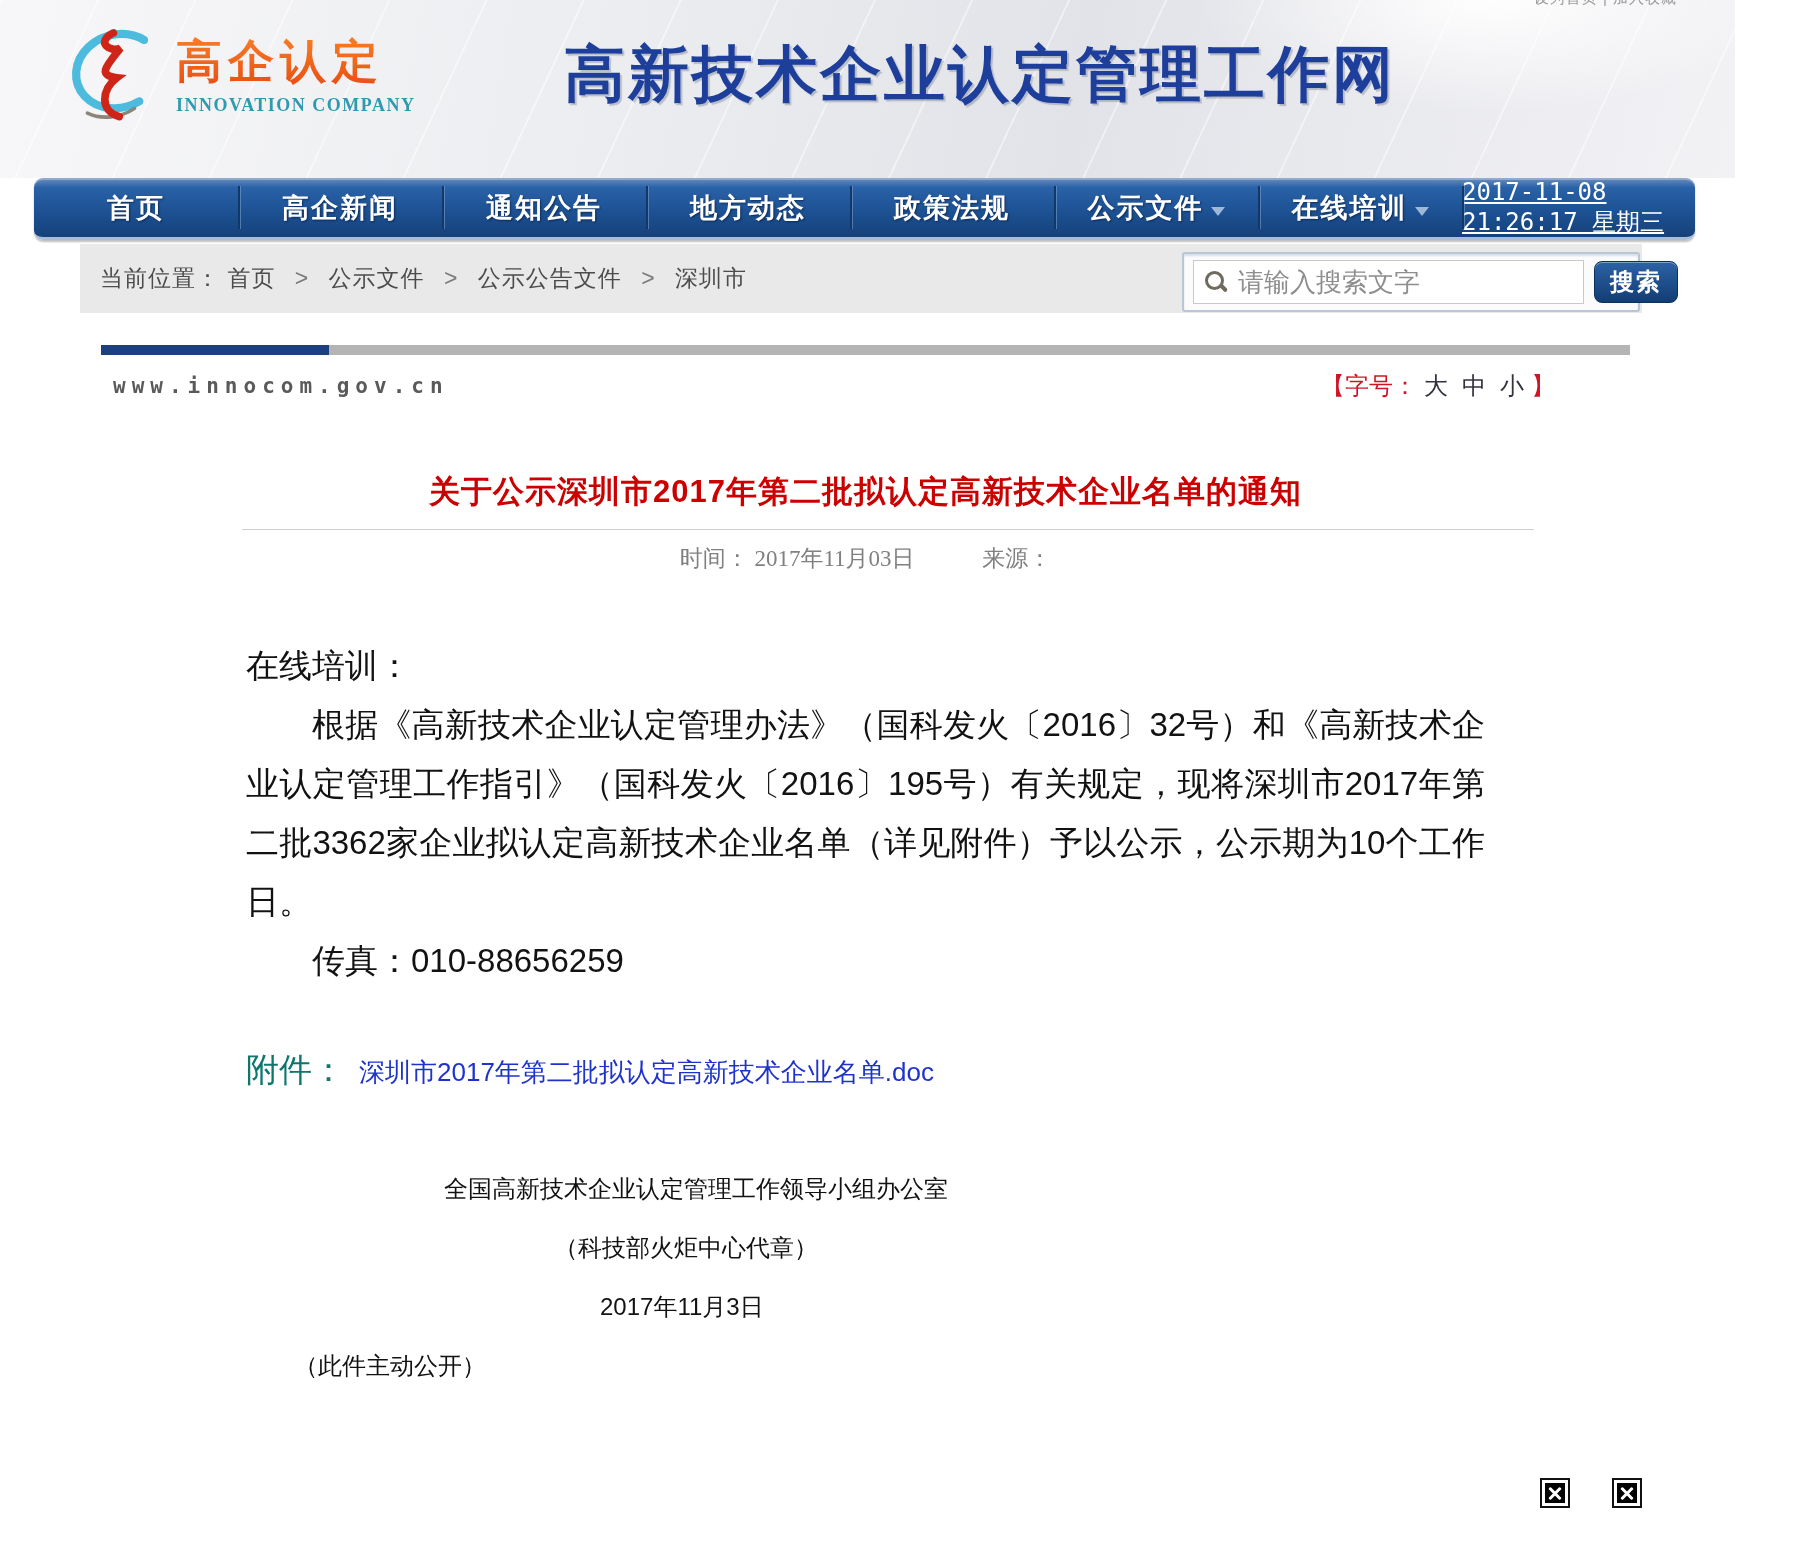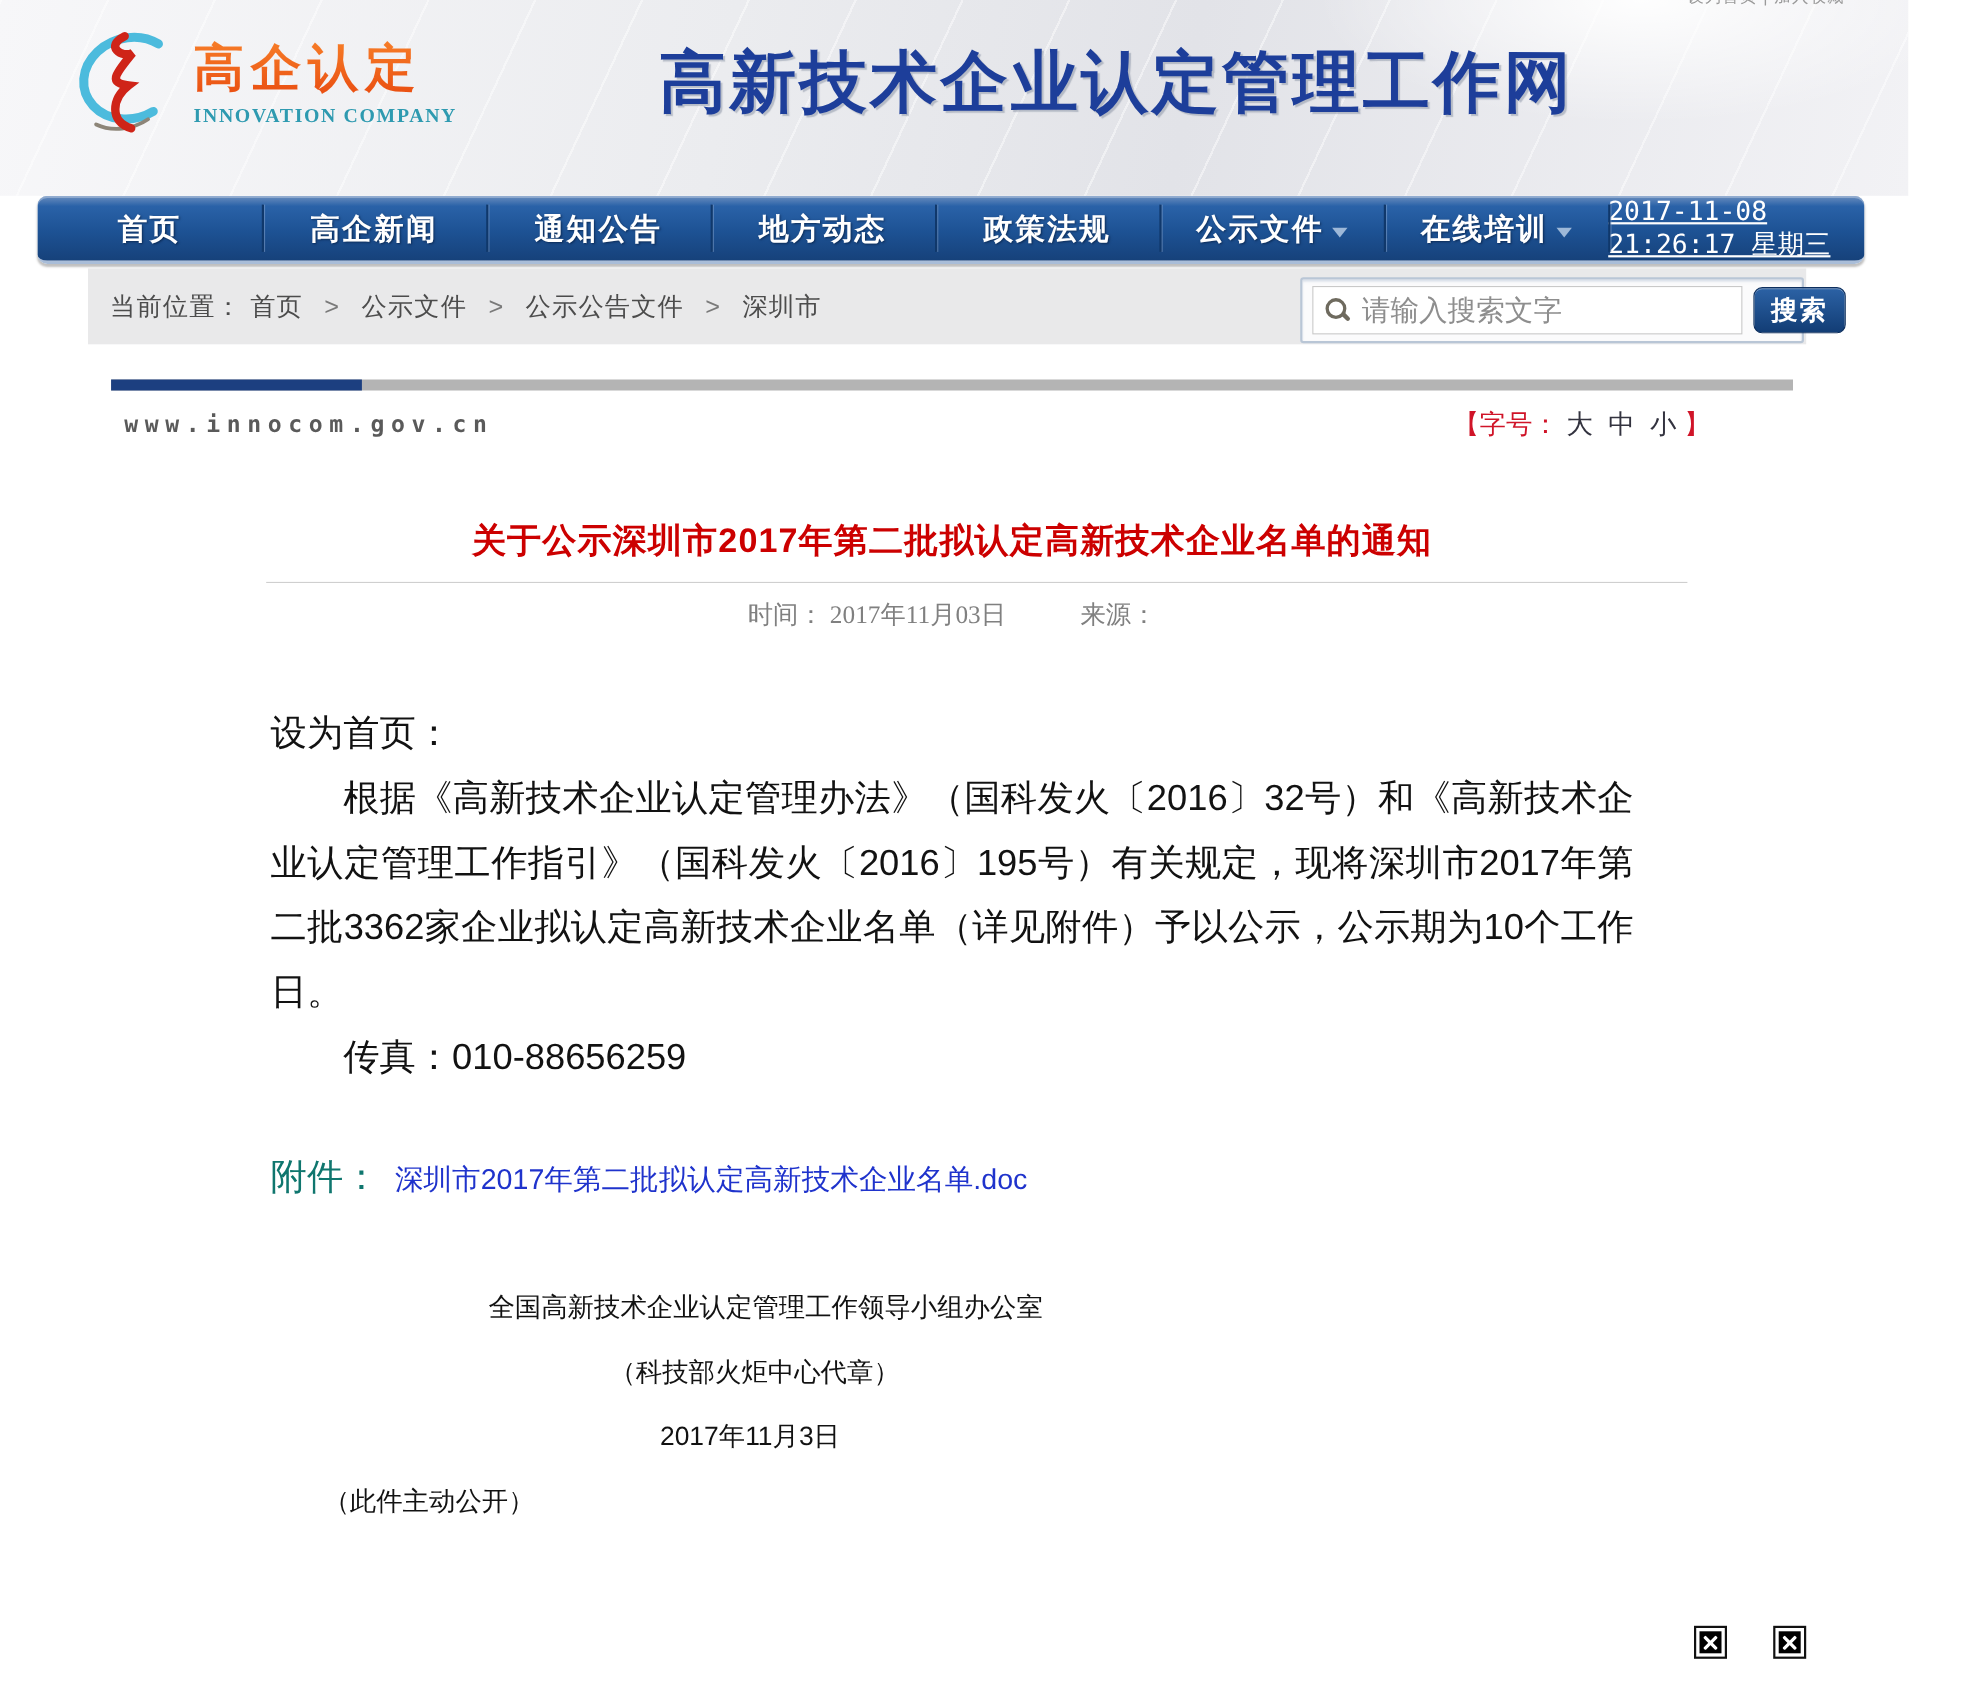--- a/index.html
+++ b/index.html
@@ -28,21 +28,21 @@
     font-size:46px; font-weight:bold; letter-spacing:6px;
     background:linear-gradient(180deg,#f8822a,#e8490f);
     -webkit-background-clip:text; background-clip:text; color:#ef5d14;
     -webkit-text-fill-color:transparent;
   }
   .logo-sub {
     margin-top:2px; color:#2e9ab0; font-family:"Liberation Serif", serif;
     font-weight:bold; font-size:18px; letter-spacing:1.5px;
   }
   .banner-title {
-    position:absolute; left:599px; top:34px; width:1140px;
+    position:absolute; left:564px; top:34px; width:1140px;
     color:#1d3e9a; font-weight:bold; font-size:61px; letter-spacing:3px;
     text-shadow:2px 2px 1px rgba(120,130,150,.45);
     white-space:nowrap;
   }
 
   
   .nav {
     display:flex; height:62px; margin:0 40px 0 34px; border-radius:9px;
     background:linear-gradient(180deg,#6c8fbf 0%,#2a62a8 16%,#1d5294 55%,#16417a 100%);
     box-shadow:inset 0 2px 0 rgba(255,255,255,.28), 0 2px 2px rgba(0,0,0,.25);
@@ -244,21 +244,21 @@
 
   <div class="article">
     <div class="article-title">关于公示深圳市2017年第二批拟认定高新技术企业名单的通知</div>
     <div class="title-divider"></div>
     <div class="article-meta">
       <span>时间：</span>
       <span>2017年11月03日</span>
       <span class="src">来源：</span>
     </div>
 
-    <div class="body-text salutation">设为首页：</div>
+    <div class="body-text salutation">在线培训：</div>
     <div class="body-text para">根据《高新技术企业认定管理办法》（国科发火〔2016〕32号）和《高新技术企业认定管理工作指引》（国科发火〔2016〕195号）有关规定，现将深圳市2017年第二批3362家企业拟认定高新技术企业名单（详见附件）予以公示，公示期为10个工作日。</div>
     <div class="body-text fax-line">传真：010-88656259</div>
 
     <div class="attach-row">
       <span class="attach-label">附件：</span>
       <a class="attach-link">深圳市2017年第二批拟认定高新技术企业名单.doc</a>
     </div>
 
     <div class="signature">
       <div class="sig-org">全国高新技术企业认定管理工作领导小组办公室</div>

